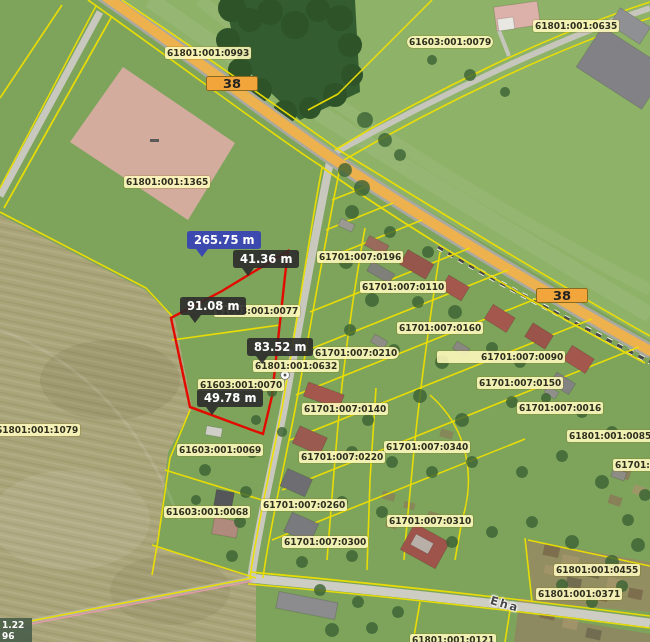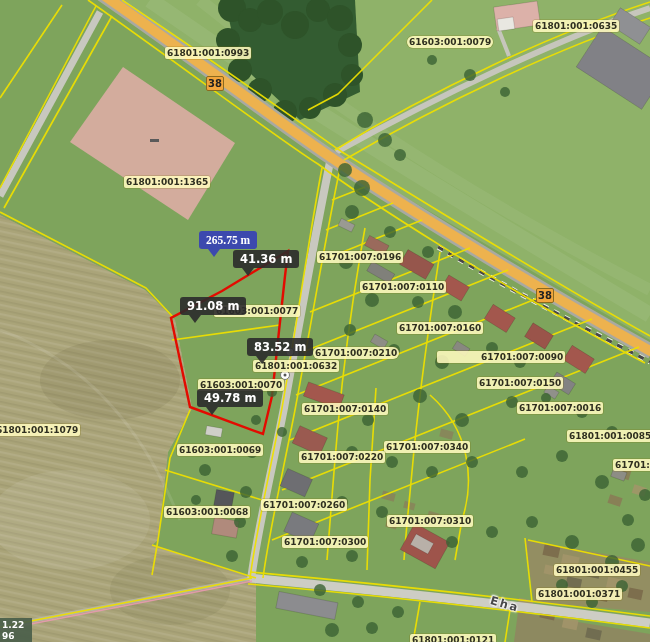--- a/index.html
+++ b/index.html
@@ -10,21 +10,21 @@
   .plabel{position:absolute;background:rgba(255,251,190,.88);color:#2e2e1f;
           font-size:9px;font-weight:700;line-height:12px;padding:0 2px;border-radius:2px;
           white-space:nowrap;box-shadow:0 0 0 .6px rgba(125,112,0,.4);}
   .mbadge{position:absolute;background:rgba(43,43,43,.9);color:#fff;font-size:11.5px;font-weight:700;
           line-height:16px;padding:1px 7px;border-radius:3px;white-space:nowrap;z-index:3;}
   .mbadge .ptr{position:absolute;left:9px;top:100%;width:0;height:0;
           border:6px solid transparent;border-top:8px solid rgba(43,43,43,.9);}
   .mbadge.selected{background:#3c49ae;z-index:4;}
   .mbadge.selected .ptr{border-top-color:#3c49ae;}
   .rbadge{position:absolute;background:#f1a53b;border:1px solid #8a6a1f;color:#222;
-          font-size:10px;font-weight:700;line-height:13px;padding:0 1px;border-radius:2px;}
+          font-size:13px;font-weight:700;line-height:13px;padding:0 16px;border-radius:2px;}
   .street{position:absolute;color:#4a4a4a;font-size:11.5px;font-weight:700;letter-spacing:2px;
           text-shadow:0 0 2px #fff,0 0 2px #fff,1px 1px 2px #fff,-1px -1px 2px #fff;}
   .coord{position:absolute;left:0;bottom:-3px;background:rgba(74,94,74,.92);color:#fff;
          font-size:9px;font-weight:700;line-height:11px;padding:2px 8px 3px 2px;z-index:5;}
 </style>
 </head>
 <body>
 
 <div id="map">
 <svg width="650" height="642" viewBox="0 0 650 642">
@@ -281,21 +281,21 @@
       <div class="plabel" style="left: 261px; top: 499px;">61701:007:0260</div>
       <div class="plabel" style="left: 164px; top: 506px;">61603:001:0068</div>
       <div class="plabel" style="left: 387px; top: 515px;">61701:007:0310</div>
       <div class="plabel" style="left: 282px; top: 536px;">61701:007:0300</div>
       <div class="plabel" style="left: 554px; top: 564px;">61801:001:0455</div>
       <div class="plabel" style="left: 272px; top: 611px; margin-top: 33px;">61701:007:0290</div>
       <div class="plabel" style="left: 536px; top: 588px;">61801:001:0371</div>
       <div class="plabel" style="left: 410px; top: 634px;">61801:001:0121</div>
     </div>
 <div id="measure-layer">
-      <div class="mbadge selected" style="left: 199px; top: 231px; font-family: Liberation Serif, serif;">265.75 m<span class="ptr"></span></div>
+      <div class="mbadge selected" style="left: 187px; top: 231px;">265.75 m<span class="ptr"></span></div>
       <div class="mbadge" style="left: 233px; top: 250px;">41.36 m<span class="ptr"></span></div>
       <div class="mbadge" style="left: 180px; top: 297px;">91.08 m<span class="ptr"></span></div>
       <div class="mbadge" style="left: 247px; top: 338px;">83.52 m<span class="ptr"></span></div>
       <div class="mbadge" style="left: 197px; top: 389px;">49.78 m<span class="ptr"></span></div>
     </div>
 
 <div class="street" id="street-label" style="left: 490px; top: 597px; transform: rotate(16deg);">Eha</div>
 
 <div class="coord">
   <div>1.22</div>

